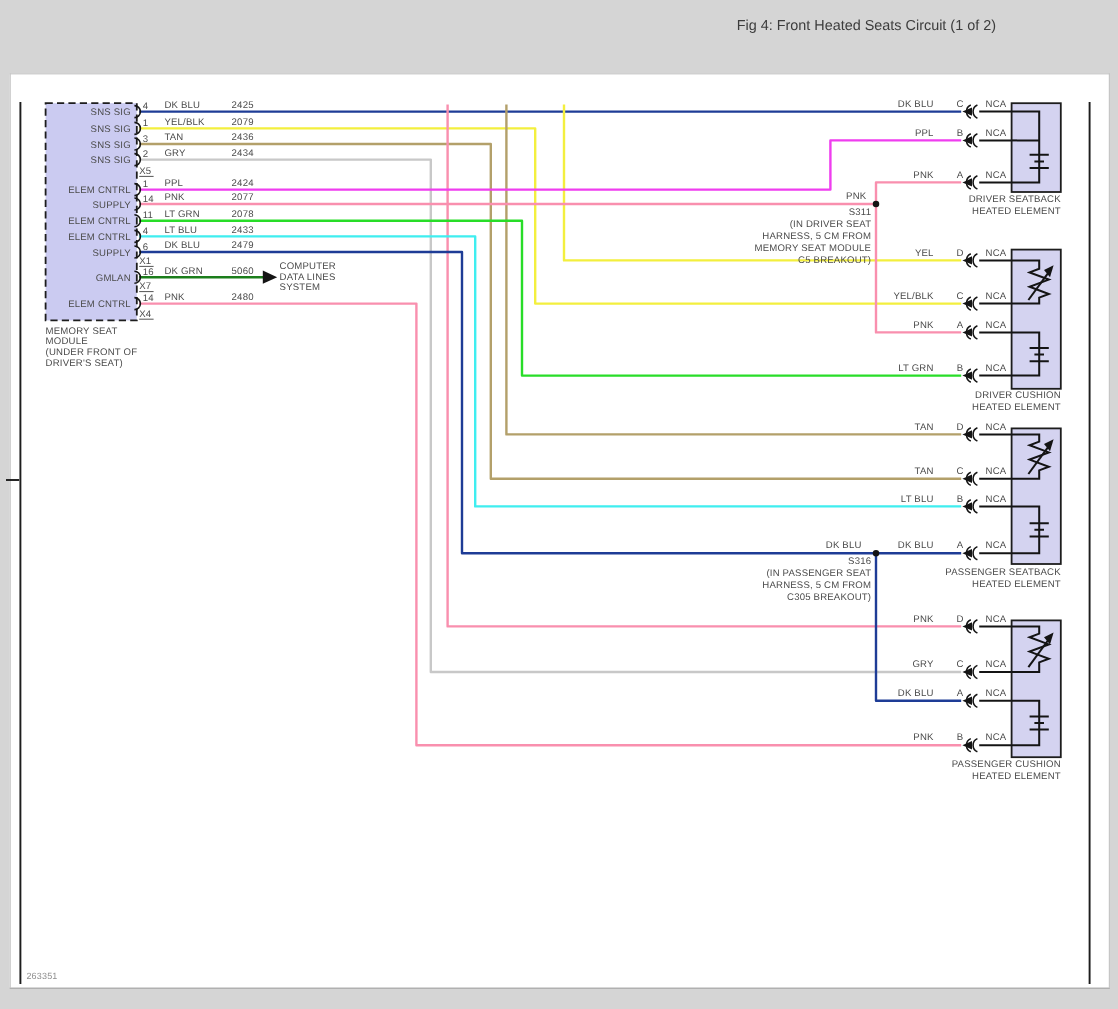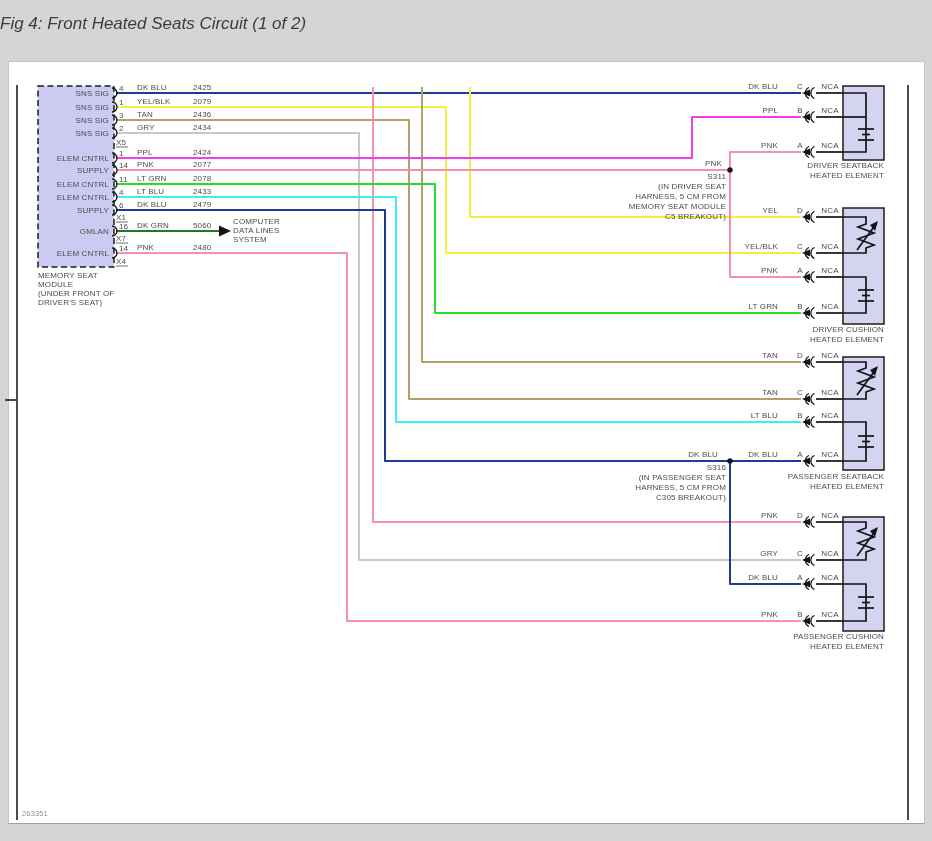--- a/index.html
+++ b/index.html
@@ -1,18 +1,18 @@
 <!DOCTYPE html>
 <html><head>
 <meta charset="utf-8">
 <style>
   html,body{margin:0;padding:0;}
   body{width:932px;height:841px;background:#d5d5d5;font-family:"Liberation Sans",sans-serif;position:relative;overflow:hidden;}
   .stage{position:absolute;left:0;top:0;width:932px;height:841px;}
-  .title{position:absolute;left:0;top:14px;width:830px;text-align:left;font-size:17px;color:#3c3c3c;font-style:italic;}
+  .title{position:absolute;left:0;top:14px;width:830px;text-align:right;font-size:12px;color:#3c3c3c;}
   .panel{position:absolute;left:8px;top:61px;width:915px;height:761px;background:#ffffff;border:1px solid #c6c6c6;border-bottom-color:#9f9f9f;}
   svg{position:absolute;left:0;top:0;}
   .t{font-family:"Liberation Sans",sans-serif;font-size:8px;fill:#4c4c4c;letter-spacing:.15px;}
   .t7{font-size:7.5px;fill:#8f8f8f;}
   .e{text-anchor:end;}
   .m{text-anchor:middle;}
   .w{fill:none;stroke-width:2;stroke-linejoin:round;}
   .bw{stroke:#141414;stroke-width:1.7;fill:none;}
   .arc{stroke:#141414;stroke-width:1.3;fill:none;}
   .bk{fill:#141414;stroke:none;}

